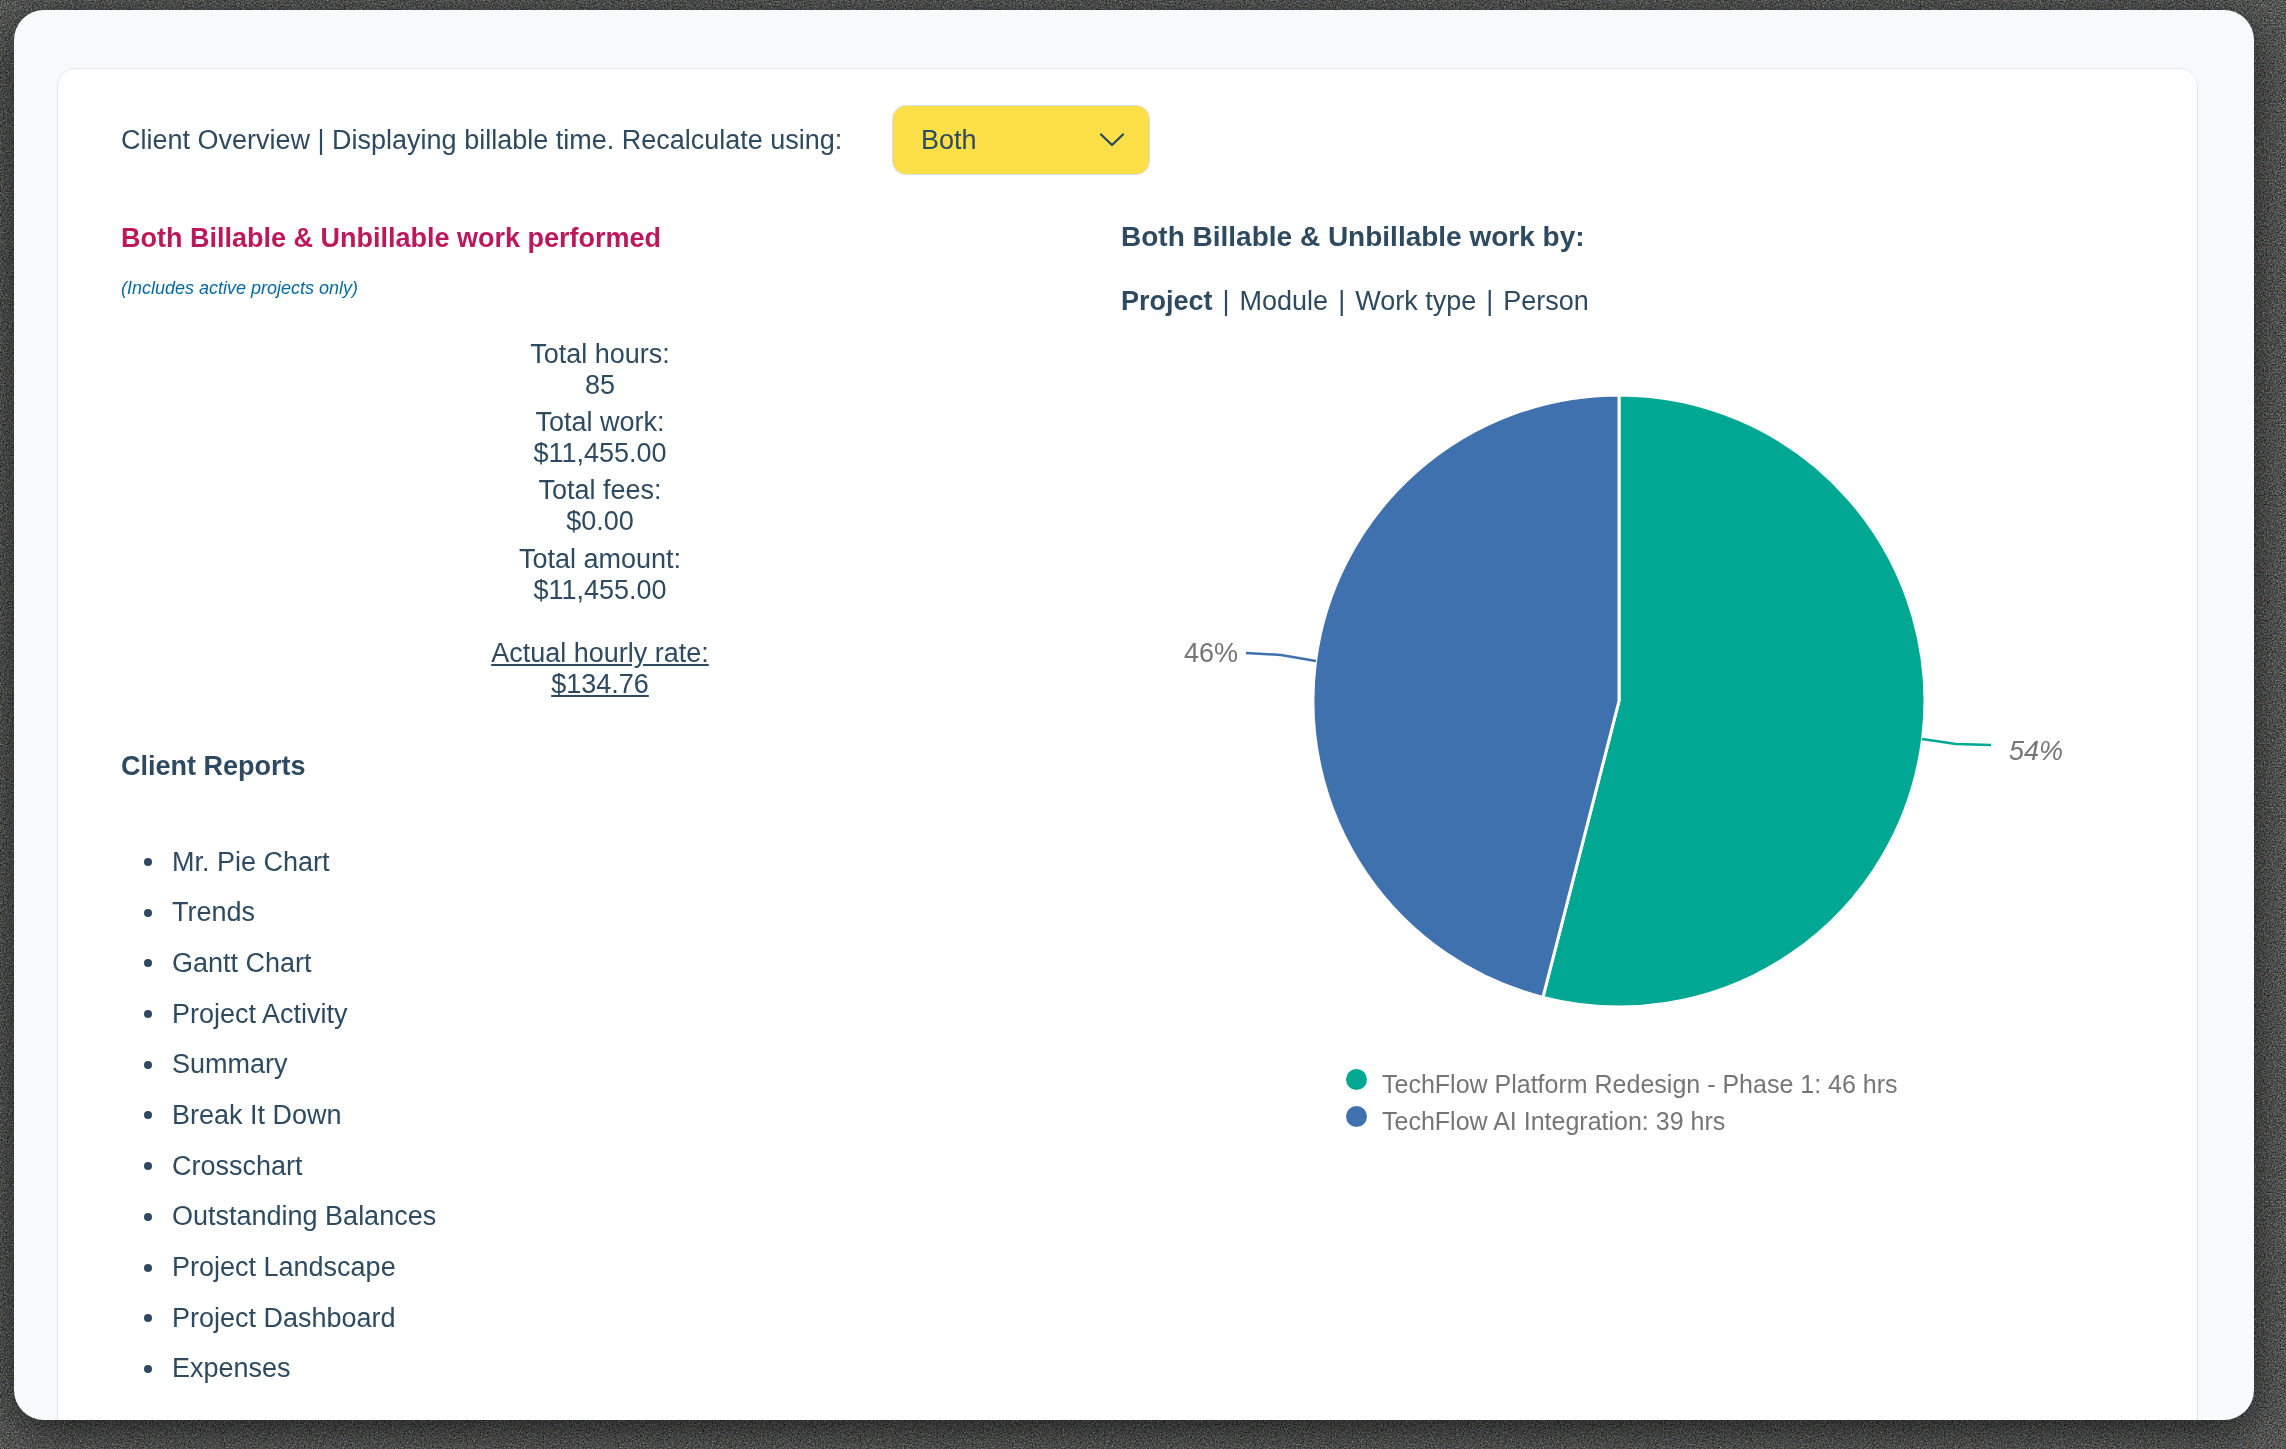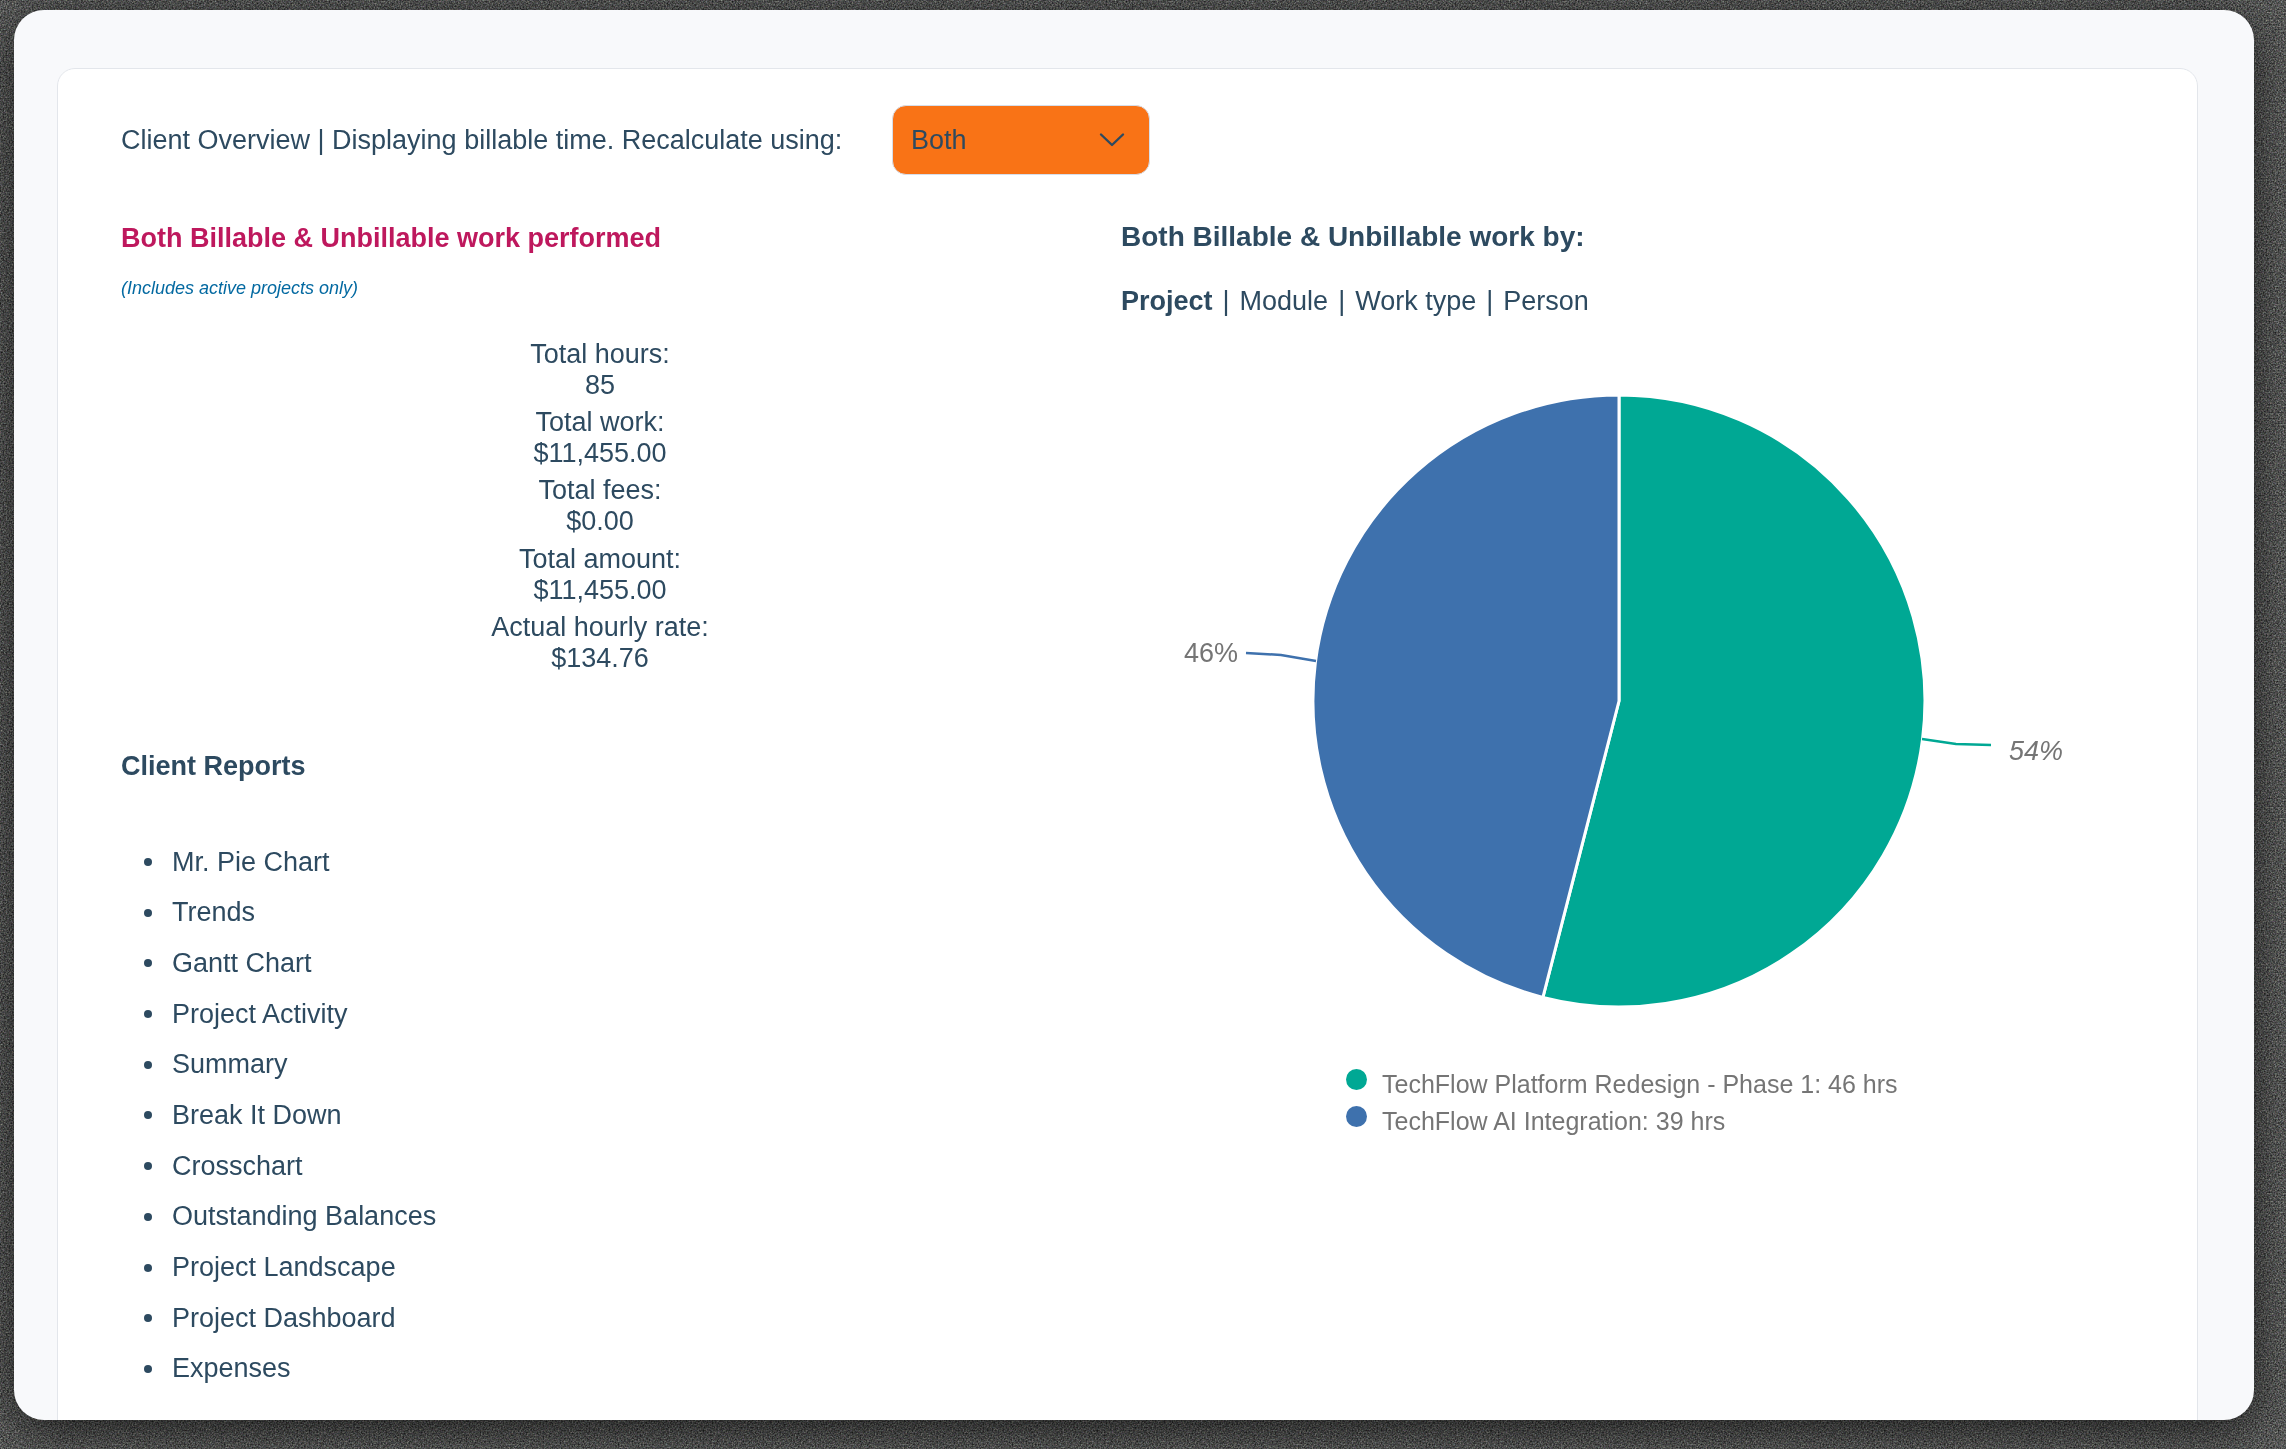--- a/index.html
+++ b/index.html
@@ -18,34 +18,34 @@
   .card{
     position:absolute;left:43px;top:58px;width:2141px;height:1420px;
     background:#FFFFFF;border:1.5px solid #E3E6EB;border-radius:18px;
     box-sizing:border-box;
   }
   .header-title{
     position:absolute;left:63px;top:55px;font-size:27px;line-height:32px;color:#2D4A60;
   }
   .dropdown{
     position:absolute;left:834px;top:36px;width:258px;height:70px;box-sizing:border-box;
-    background:#f97316;border:1.5px solid #D6DEEA;border-radius:14px;
+    background:#fde047;border:1.5px solid #D6DEEA;border-radius:14px;
     display:flex;align-items:center;justify-content:space-between;
-    padding:0 24px 0 18px;cursor:pointer;
+    padding:0 24px 0 28px;cursor:pointer;
   }
   .dropdown-value{font-size:27px;color:#2D4A60;}
   .summary-title{position:absolute;left:63px;top:153px;font-size:27px;line-height:32px;font-weight:700;color:#be185d;}
   .summary-note{position:absolute;left:63px;top:203px;font-size:18px;line-height:32px;font-style:italic;color:#0369a1;}
   .stat-row{
     position:absolute;left:63px;width:958px;height:36px;
     display:flex;justify-content:space-between;align-items:center;
     font-size:27px;color:#2D4A60;flex-direction:column;
   }
   .stat-row.r0{top:270px;} .stat-row.r1{top:338px;} .stat-row.r2{top:406px;align-items:center;}
-  .stat-row.r3{top:475px;} .stat-row.r4{top:543px;}
+  .stat-row.r3{top:475px;} .stat-row.r4{top:569px;text-decoration:underline;}
   .reports-title{position:absolute;left:63px;top:681px;font-size:27px;line-height:32px;font-weight:700;color:#2D4A60;}
   ul.reports{
     position:absolute;left:86px;top:778px;margin:0;padding:0;list-style:none;
   }
   ul.reports li{
     display:flex;align-items:center;gap:20px;height:30px;margin-bottom:20.7px;
     font-size:27px;color:#2D4A60;cursor:pointer;
   }
   .bullet{width:8px;height:8px;border-radius:50%;background:#2D4A60;flex:0 0 8px;}
   .breakdown-title{position:absolute;left:1063px;top:151px;font-size:28px;line-height:34px;font-weight:700;color:#2D4A60;}

